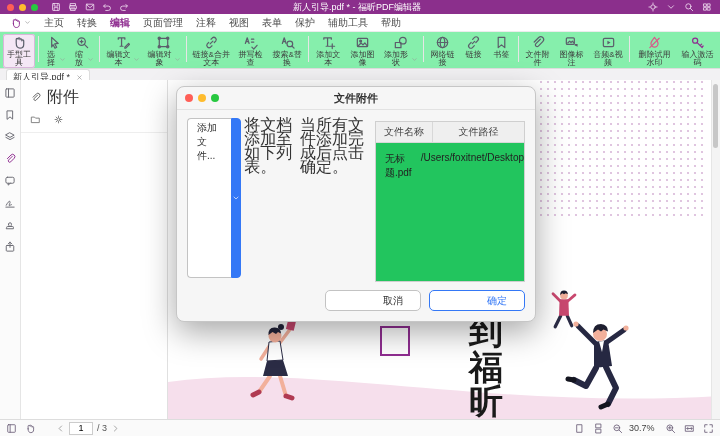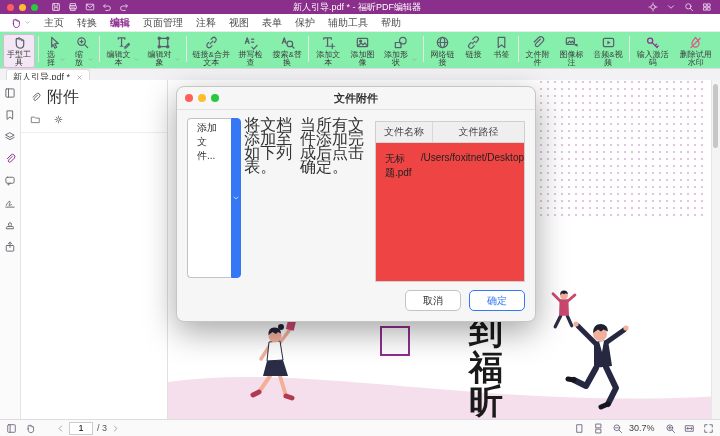--- a/index.html
+++ b/index.html
@@ -63,30 +63,30 @@
           box-shadow:0 10px 32px rgba(0,0,0,.35);z-index:20;display:flex;flex-direction:column;}
   .dlg-title{height:22px;position:relative;display:flex;align-items:center;justify-content:center;font-size:11px;font-weight:bold;color:#333;border-bottom:1px solid #e2e2e2;flex:none;}
   .dlg-lights{position:absolute;left:8px;display:flex;gap:5px;}
   .dlg-lights .tl{width:8px;height:8px;}
   .dlg-body{flex:1;padding:8px 10px 0;display:flex;flex-direction:row;gap:3px;min-height:0;}
   .split-btn{display:flex;width:max-content;margin-bottom:4px;}
   .split-l{background:#fff;border:1px solid #c3c3c3;border-right:none;border-radius:4px 0 0 4px;padding:2px 9px;font-size:10px;color:#333;}
   .split-r{background:#3478F6;border:1px solid #3478F6;border-radius:0 4px 4px 0;width:15px;display:flex;align-items:center;justify-content:center;}
   .split-r .icon{width:8px;height:8px;color:#fff;}
   .hint{font-size:16px;color:#333;line-height:14px;}
-  .tbl{flex:1;border:1px solid #cfcfcf;background:#ef4444;display:flex;flex-direction:column;margin-top:3px;min-height:0;}
+  .tbl{flex:1;border:1px solid #cfcfcf;background:#22c55e;display:flex;flex-direction:column;margin-top:3px;min-height:0;}
   .tbl-h{display:flex;background:#efefef;border-bottom:1px solid #d8d8d8;font-size:10px;color:#444;flex:none;}
   .th{padding:3px 0;text-align:center;}
   .th1{width:38%;border-right:1px solid #d8d8d8;}
   .th2{flex:1;}
   .tr{display:flex;font-size:10px;color:#222;padding:9px 0;}
   .td1{width:38%;padding-left:9px;}
   .td2{flex:1;padding-left:9px;}
   .dlg-actions{display:flex;justify-content:flex-end;gap:8px;padding:8px 10px 10px;flex:none;}
-  .btn{min-width:54px;height:19px;border-radius:5px;font-size:10px;display:flex;align-items:center;justify-content:center;}
+  .btn{min-width:54px;height:19px;border-radius:5px;font-size:10px;display:flex;align-items:center;justify-content:center;padding-left:40px;}
   .btn-cancel{background:#fff;border:1px solid #c3c3c3;color:#333;}
   .btn-ok{background:#fff;border:1px solid #3478F6;color:#3478F6;}
 </style>
 </head>
 <body>
 
 <div class="titlebar">
   <span class="tl tl-r"></span>
   <span class="tl tl-y"></span>
   <span class="tl tl-g"></span>
@@ -394,39 +394,39 @@
           <rect x="2.5" y="3.5" width="11" height="9" rx="1.5"></rect>
           <path d="M6.8 6v4l3.4-2z" fill="currentColor" stroke="none"></path>
         </svg>
       </span>
       <span class="rlab-wrap">
         <span class="rlab">音频&amp;视频</span>
       </span>
     </div>
     <div class="rdiv"></div>
     <div class="rbtn">
+      <span class="icon r" style="color: rgb(216, 90, 138);">
+        <svg viewBox="0 0 16 16" fill="none" stroke="currentColor" stroke-width="1.3" stroke-linecap="round" stroke-linejoin="round" style="width:100%;height:100%;display:block">
+          <path d="M8 2.5c2.3 2.8 3.8 4.5 3.8 6.6a3.8 3.8 0 11-7.6 0C4.2 7 5.7 5.3 8 2.5z"></path>
+          <path d="M3 13.5L13 3.5"></path>
+        </svg>
+      </span>
+      <span class="rlab-wrap">
+        <span class="rlab">删除试用水印</span>
+      </span>
+    </div>
+    <div class="rbtn">
       <span class="icon r" style="color: rgb(143, 45, 144);">
         <svg viewBox="0 0 16 16" fill="none" stroke="currentColor" stroke-width="1.3" stroke-linecap="round" stroke-linejoin="round" style="width:100%;height:100%;display:block">
           <circle cx="5.5" cy="6" r="2.7"></circle>
           <path d="M7.6 8.1l5.4 5.4M10.8 11.3l1.6-1.6M12.6 13.1l1.4-1.4"></path>
         </svg>
       </span>
       <span class="rlab-wrap">
         <span class="rlab">输入激活码</span>
-      </span>
-    </div>
-    <div class="rbtn">
-      <span class="icon r" style="color: rgb(216, 90, 138);">
-        <svg viewBox="0 0 16 16" fill="none" stroke="currentColor" stroke-width="1.3" stroke-linecap="round" stroke-linejoin="round" style="width:100%;height:100%;display:block">
-          <path d="M8 2.5c2.3 2.8 3.8 4.5 3.8 6.6a3.8 3.8 0 11-7.6 0C4.2 7 5.7 5.3 8 2.5z"></path>
-          <path d="M3 13.5L13 3.5"></path>
-        </svg>
-      </span>
-      <span class="rlab-wrap">
-        <span class="rlab">删除试用水印</span>
       </span>
     </div>
   </div>
 
 <div class="tabbar">
   <div class="doc-tab">
     <span>新人引导.pdf *</span>
     <span class="icon">
         <svg viewBox="0 0 16 16" fill="none" stroke="currentColor" stroke-width="1.3" stroke-linecap="round" stroke-linejoin="round" style="width:100%;height:100%;display:block">
           <path d="M4 4l8 8M12 4l-8 8"></path>

